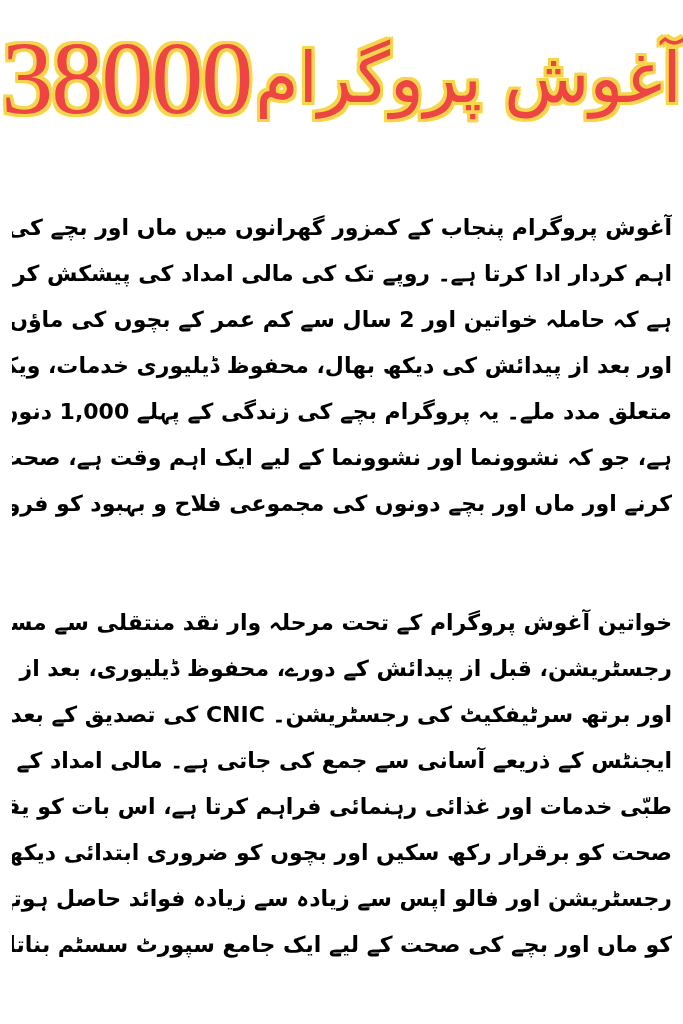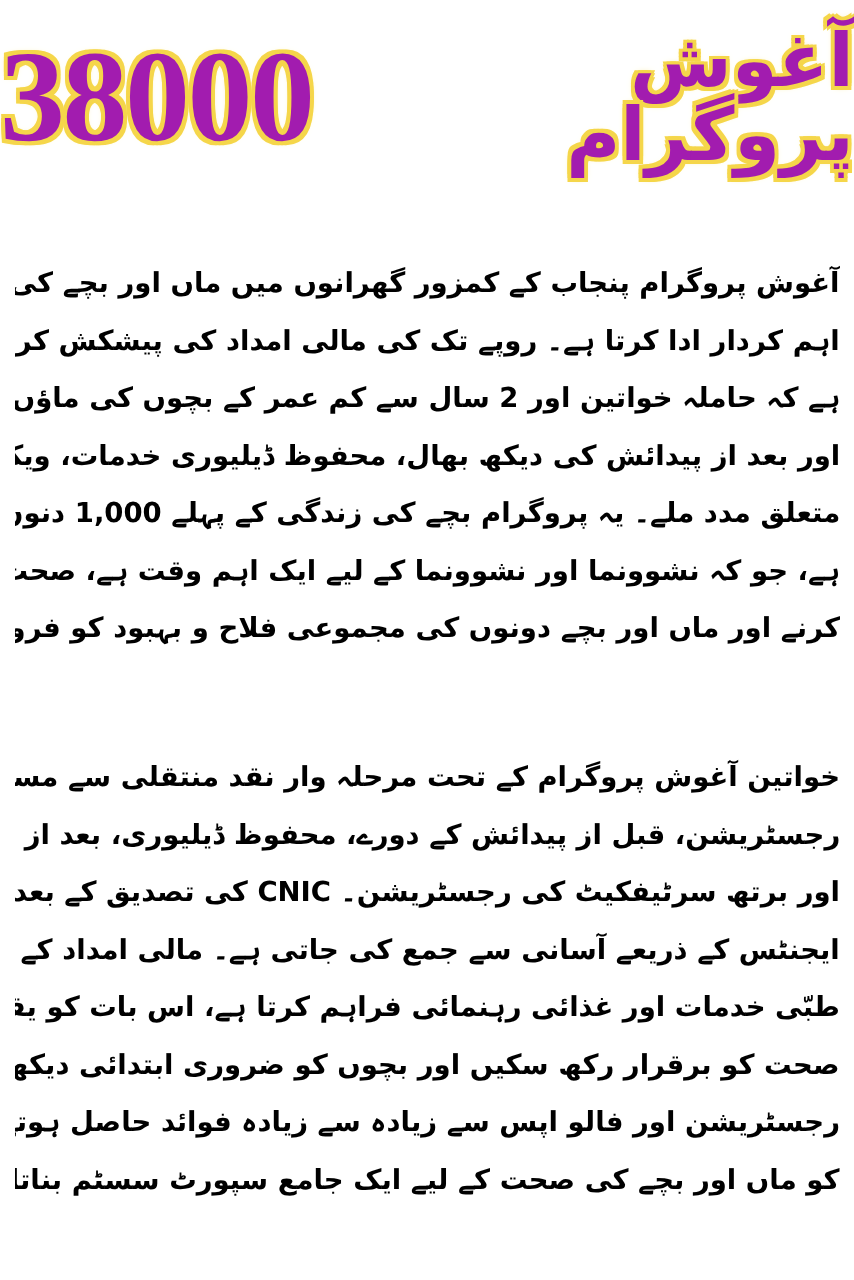--- a/index.html
+++ b/index.html
@@ -21,32 +21,32 @@
     left: 0;
     width: 683px;
     height: 120px;
     direction: rtl;
     display: flex;
     align-items: center;
     justify-content: center;
     gap: 4px;
   }
   .title-text, .title-num {
-    color: #a21caf;
-    font-weight: bold;
+    color: #ef4444;
+    font-weight: normal;
     text-shadow:
       -3px -3px 0 #f5d64a, 3px -3px 0 #f5d64a,
       -3px 3px 0 #f5d64a, 3px 3px 0 #f5d64a,
       0 -3px 0 #f5d64a, 0 3px 0 #f5d64a,
       -3px 0 0 #f5d64a, 3px 0 0 #f5d64a,
       0 0 6px #f3e07a;
   }
   .title-text {
     font-family: "DejaVu Sans", sans-serif;
-    font-size: 59px;
+    font-size: 70px;
     line-height: 1;
   }
   .title-num {
     font-family: "Liberation Serif", serif;
     font-size: 104px;
     line-height: 1;
     direction: ltr;
     letter-spacing: -2px;
   }
   .para {

